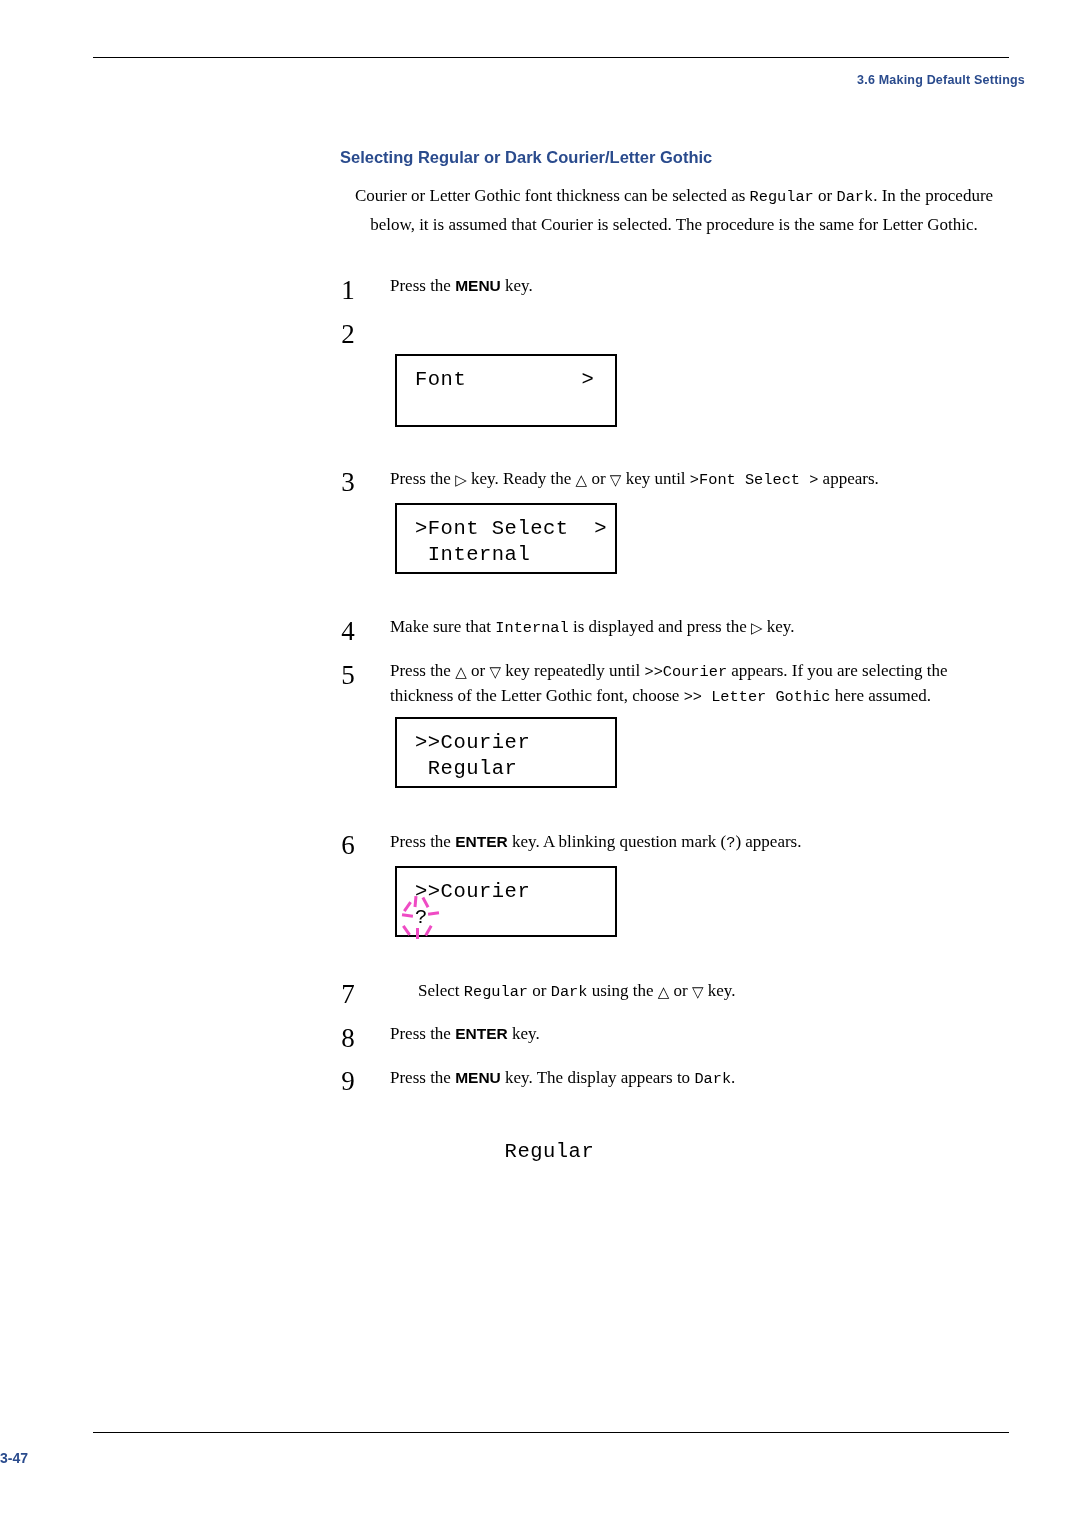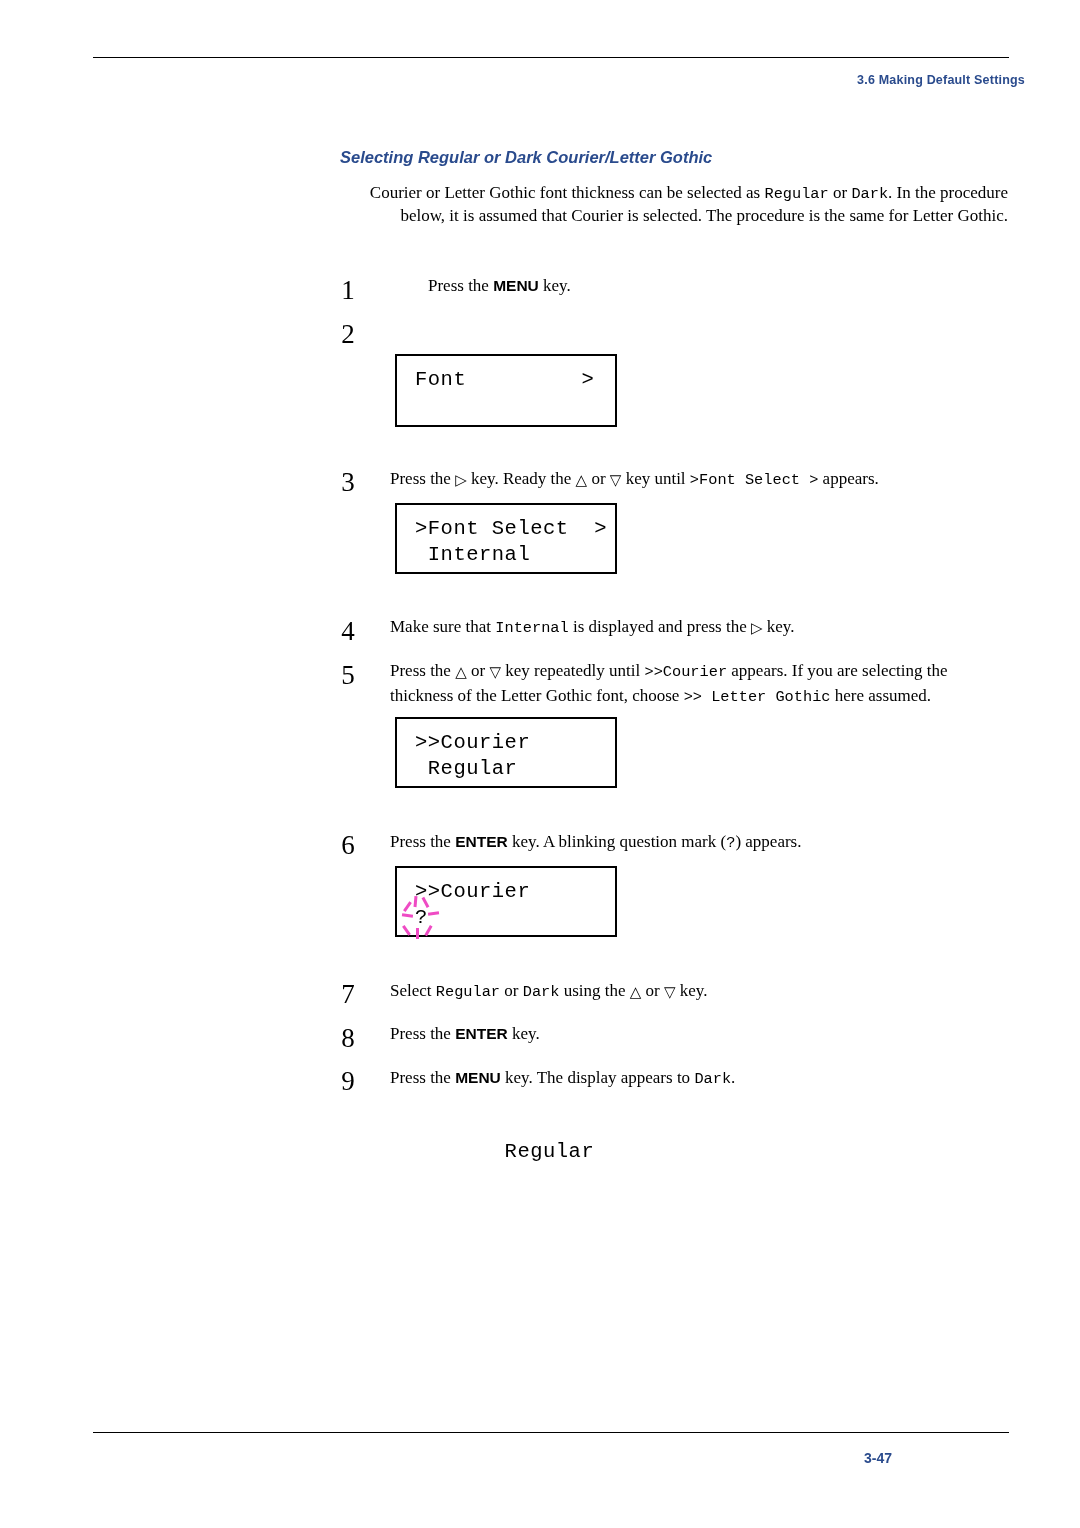--- a/index.html
+++ b/index.html
@@ -47,46 +47,45 @@
     top: 1432px;
     width: 916px;
     height: 1px;
     background: #000;
   }
   .footer-text {
     position: absolute;
     left: 0;
     top: 1450px;
     width: 892px;
-    text-align: right;
+    text-align: left;
     font-family: "Liberation Sans", sans-serif;
     font-size: 14px;
     font-weight: bold;
     color: #2a4b8d;
   }
   
   .section-title {
     position: absolute;
     left: 340px;
     top: 148px;
     font-family: "Liberation Sans", sans-serif;
     font-size: 16.5px;
     font-weight: bold;
     color: #2a4b8d;
-    font-style: italic;
   }
   
   .intro {
     position: absolute;
     left: 340px;
     top: 182px;
     width: 668px;
     font-size: 17px;
-    line-height: 22px;
-    text-align: right;
+    line-height: 28px;
+    text-align: center;
   }
   .mono {
     font-family: "Liberation Mono", monospace;
     font-size: 15.3px;
   }
   .kbd {
     font-family: "Liberation Sans", sans-serif;
     font-weight: bold;
     font-size: 15.5px;
   }
@@ -143,21 +142,21 @@
   <div class="header-rule"></div>
   <div class="header-text">3.6 Making Default Settings</div>
 
   <div class="section-title">Selecting Regular or Dark Courier/Letter Gothic</div>
 
   <div class="intro">
     <span>Courier or Letter Gothic font thickness can be selected as </span><span class="mono">Regular</span><span> or </span><span class="mono">Dark</span><span>. In the procedure below, it is assumed that Courier is selected. The procedure is the same for Letter Gothic.</span>
   </div>
 
   <div class="step-num" style="left:333px; top:275px;">1</div>
-  <div class="step-body" style="top:274px;margin-left:38px;">
+  <div class="step-body" style="top:274px;">
     <span>Press the </span><span class="kbd">MENU</span><span> key.</span>
   </div>
 
   <div class="step-num" style="left:333px; top:319px;">2</div>
   <div class="lcd" style="left:395px; top:354px; width:222px; height:73px;">
     <div class="lcd-line">Font         &gt;</div>
   </div>
 
   <div class="step-num" style="left:333px; top:467px;">3</div>
   <div class="step-body" style="top:467px;">
@@ -194,21 +193,21 @@
       <span class="spark" style="left:9px; top:-8px; width:2.5px; height:11px; transform:rotate(-28deg);"></span>
       <span class="spark" style="left:-13px; top:9px; width:11px; height:2.5px; transform:rotate(8deg);"></span>
       <span class="spark" style="left:13px; top:7px; width:11px; height:2.5px; transform:rotate(-8deg);"></span>
       <span class="spark" style="left:-10px; top:20px; width:2.5px; height:11px; transform:rotate(-35deg);"></span>
       <span class="spark" style="left:1px; top:23px; width:2.5px; height:11px; transform:rotate(0deg);"></span>
       <span class="spark" style="left:12px; top:20px; width:2.5px; height:11px; transform:rotate(30deg);"></span>
     </span><span> Regular</span></div>
   </div>
 
   <div class="step-num" style="left:333px; top:979px;">7</div>
-  <div class="step-body" style="top:979px;">
+  <div class="step-body" style="top:979px;margin-left:28px;">
     <span>Select </span><span class="mono">Regular</span><span> or </span><span class="mono">Dark</span><span> using the </span><span class="tri">△</span><span> or </span><span class="tri">▽</span><span> key.</span>
   </div>
 
   <div class="step-num" style="left:333px; top:1023px;">8</div>
   <div class="step-body" style="top:1022px;">
     <span>Press the </span><span class="kbd">ENTER</span><span> key.</span>
   </div>
 
   <div class="step-num" style="left:333px; top:1066px;">9</div>
   <div class="step-body" style="top:1066px;">

